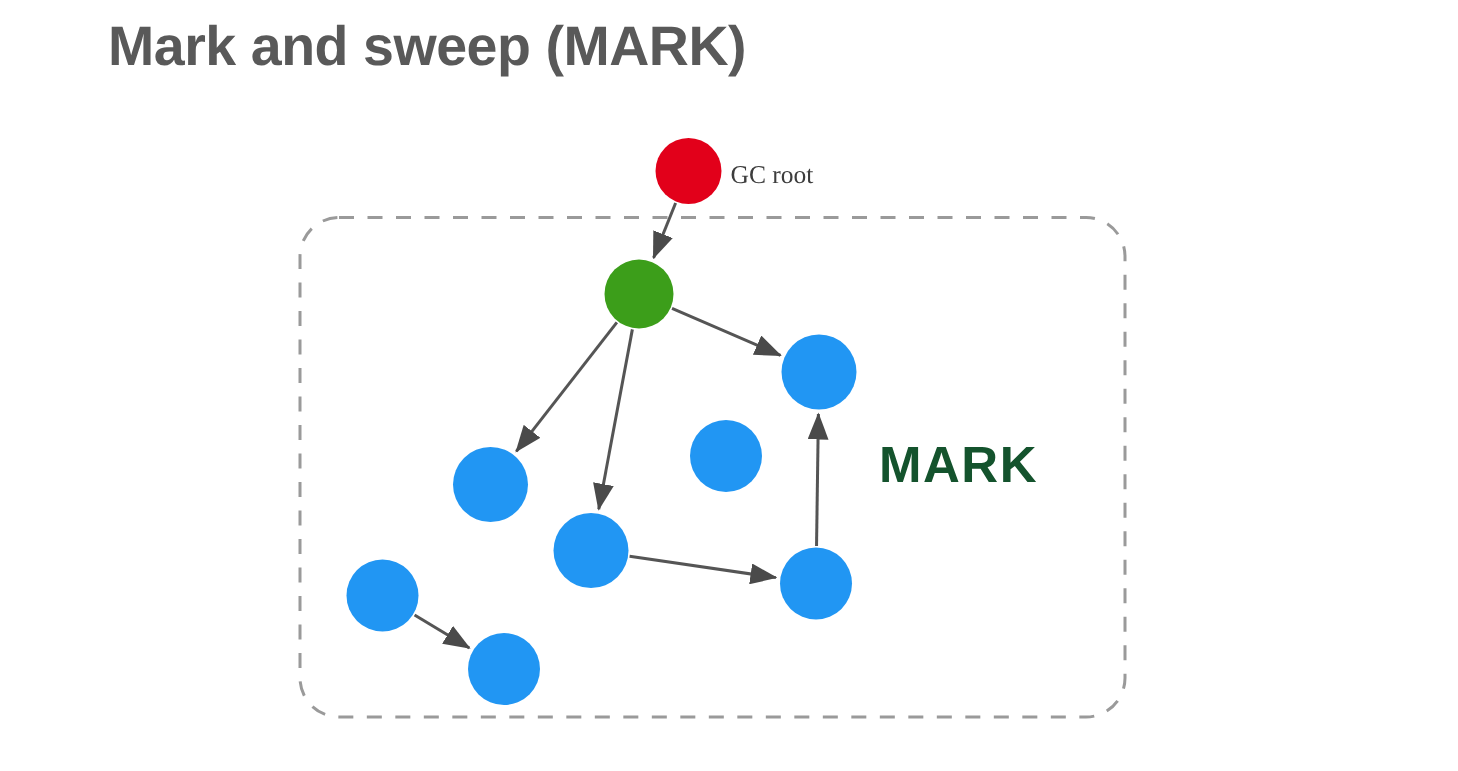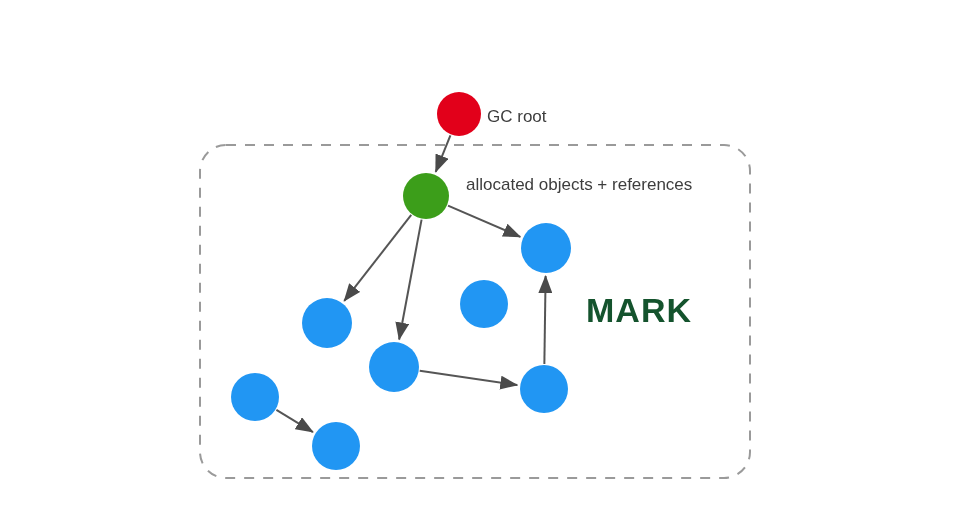--- a/index.html
+++ b/index.html
@@ -30,21 +30,21 @@
   }
   #diagram {
     position: absolute;
     left: 0;
     top: 0;
     width: 972px;
     height: 514px;
   }
   .node-label {
     position: absolute;
-    font-family: Liberation Sans, sans-serif;
+    font-family: Liberation Serif, serif;
     color: #3d3d3d;
     white-space: nowrap;
   }
   #gc-root-label {
     left: 487px;
     top: 107px;
     font-size: 17px;
   }
   #allocated-label {
     left: 466px;
@@ -61,20 +61,21 @@
     color: #14532d;
     letter-spacing: 1px;
     white-space: nowrap;
   }
 </style>
 </head>
 <body>
 
 <div id="slide">
 
+  <div id="slide-title">Mark and sweep (MARK)</div>
 
   <svg id="diagram" viewBox="0 0 972 514" xmlns="http://www.w3.org/2000/svg">
     <defs>
       <marker id="arrowhead" markerWidth="9" markerHeight="7" refX="8.5" refY="3.5" orient="auto" markerUnits="strokeWidth">
         <polygon points="0 0, 9 3.5, 0 7" fill="#4a4a4a"></polygon>
       </marker>
     </defs>
 
     <rect id="heap-box" x="200" y="145" width="550" height="333" rx="26" ry="26" fill="none" stroke="#9a9a9a" stroke-width="2" stroke-dasharray="10 9" stroke-linecap="butt"></rect>
 
@@ -95,17 +96,16 @@
         <circle cx="484" cy="304" r="24" fill="#2196f3"></circle>
         <circle cx="394" cy="367" r="25" fill="#2196f3"></circle>
         <circle cx="544" cy="389" r="24" fill="#2196f3"></circle>
         <circle cx="255" cy="397" r="24" fill="#2196f3"></circle>
         <circle cx="336" cy="446" r="24" fill="#2196f3"></circle>
       </g>
   </svg>
 
   <div class="node-label" id="gc-root-label">GC root</div>
 
-  <div class="node-label" id="allocated-label">allocated objects + references</div>
 
   <div id="mark-label">MARK</div>
 
 </div>
 
 </body></html>

